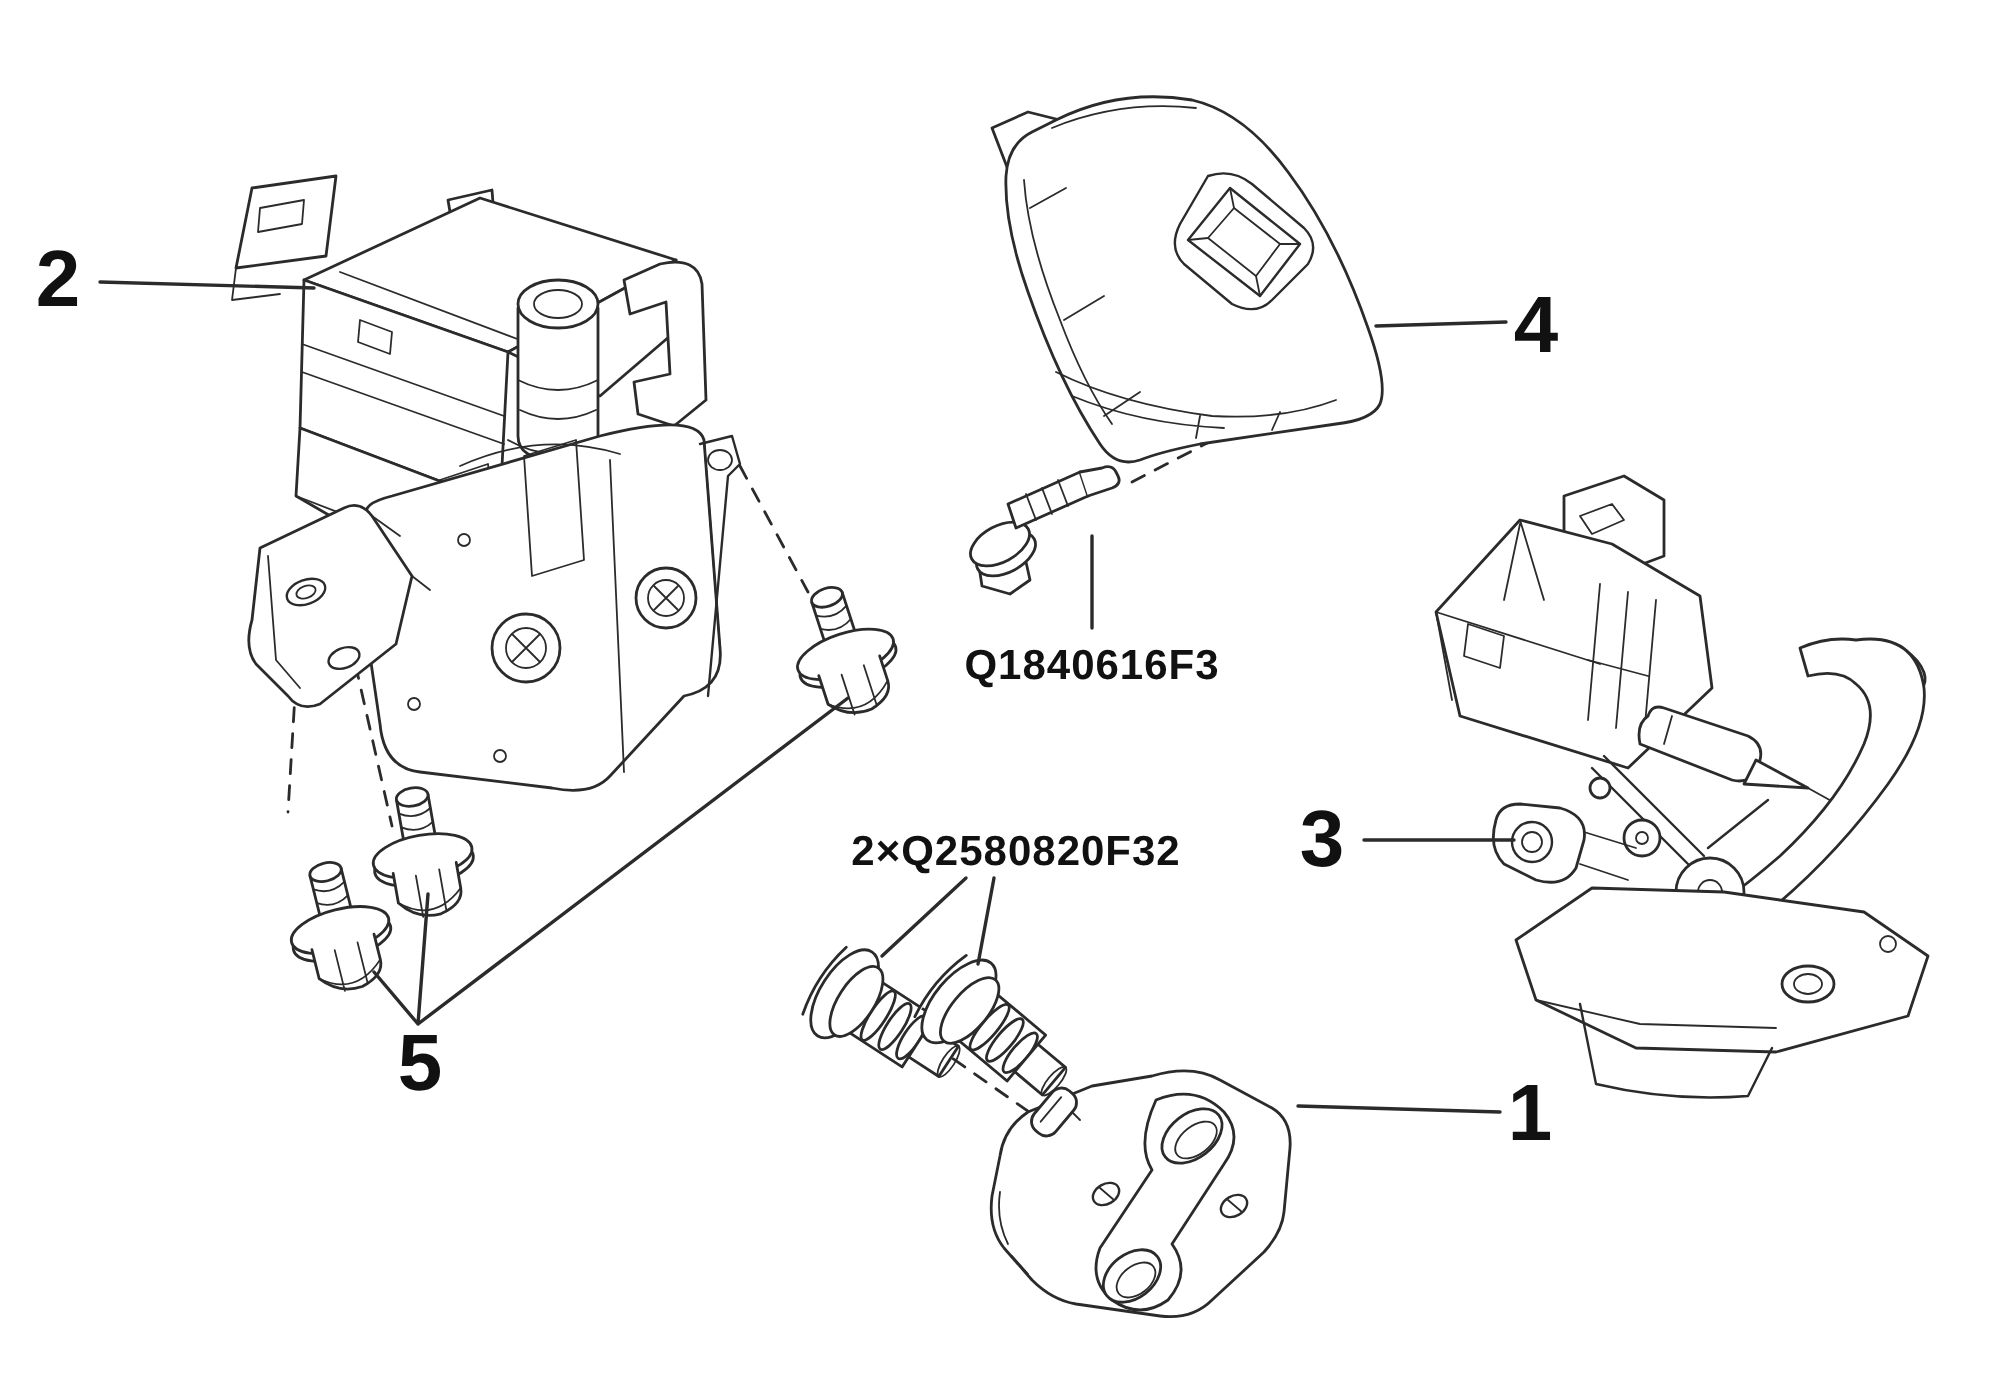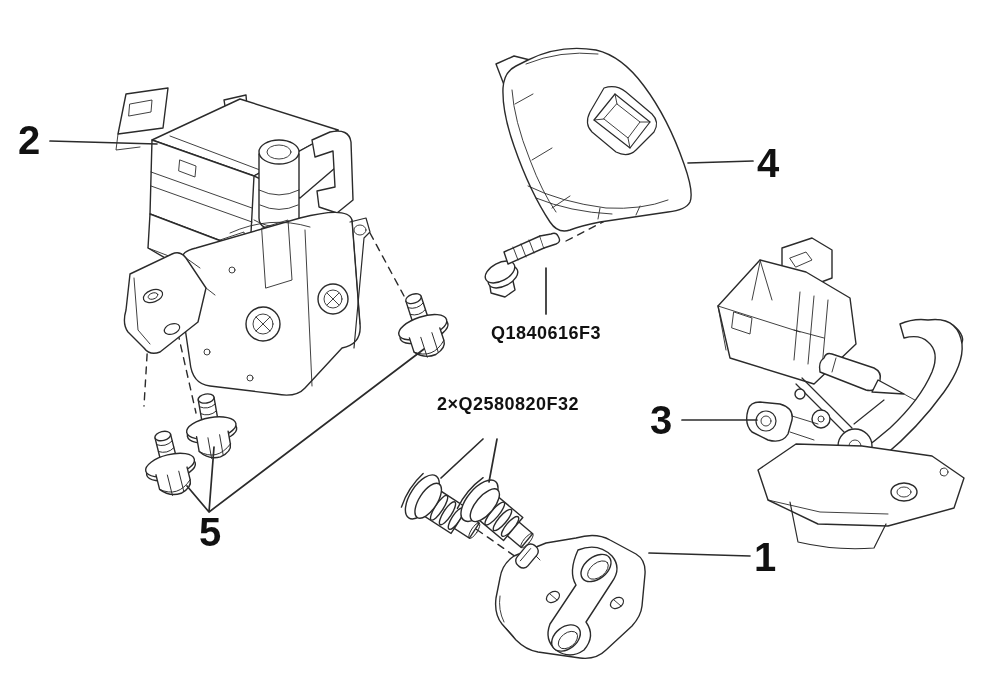--- a/index.html
+++ b/index.html
@@ -19,21 +19,21 @@
   .thin{stroke-width:0.9;}
   .lead{stroke:var(--line);stroke-width:1.7;fill:none;stroke-linecap:round;}
   .dash{stroke:var(--line);stroke-width:1.4;fill:none;stroke-dasharray:7 6;stroke-linecap:round;}
   .callout{
     position:absolute;transform:translate(-50%,-50%);
     font-size:40px;font-weight:700;color:var(--text);line-height:1;
     user-select:none;
   }
   .part-code{
     position:absolute;transform:translate(-50%,-50%);
-    font-size:18px;font-weight:700;color:var(--text);line-height:1;
+    font-size:21px;font-weight:700;color:var(--text);line-height:1;
     letter-spacing:0.5px;white-space:nowrap;user-select:none;
   }
 </style>
 </head>
 <body>
 
 <div class="canvas">
 
 <svg width="1000" height="700" viewBox="0 0 1000 700">
 
@@ -219,15 +219,15 @@
   </g>
 </svg>
 
 <div class="callout" style="left:29px;top:140px;">2</div>
 <div class="callout" style="left:768px;top:163px;">4</div>
 <div class="callout" style="left:661px;top:420px;">3</div>
 <div class="callout" style="left:210px;top:532px;">5</div>
 <div class="callout" style="left:765px;top:557px;">1</div>
 
 <div class="part-code" style="left:546px;top:333px;">Q1840616F3</div>
-<div class="part-code" style="left:508px;top:404px;">2×Q2580820F32</div>
+<div class="part-code" style="left:508px;top:426px;">2×Q2580820F32</div>
 
 </div>
 
 </body></html>

